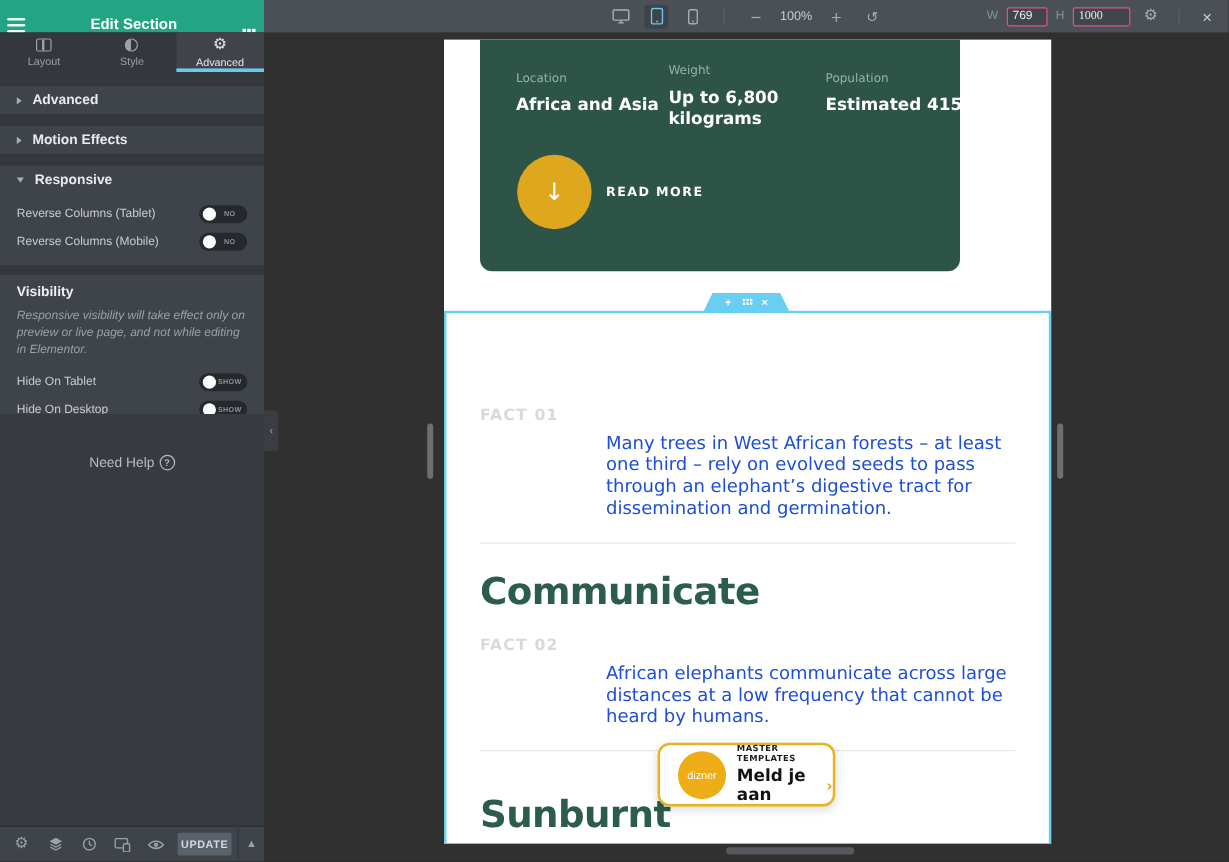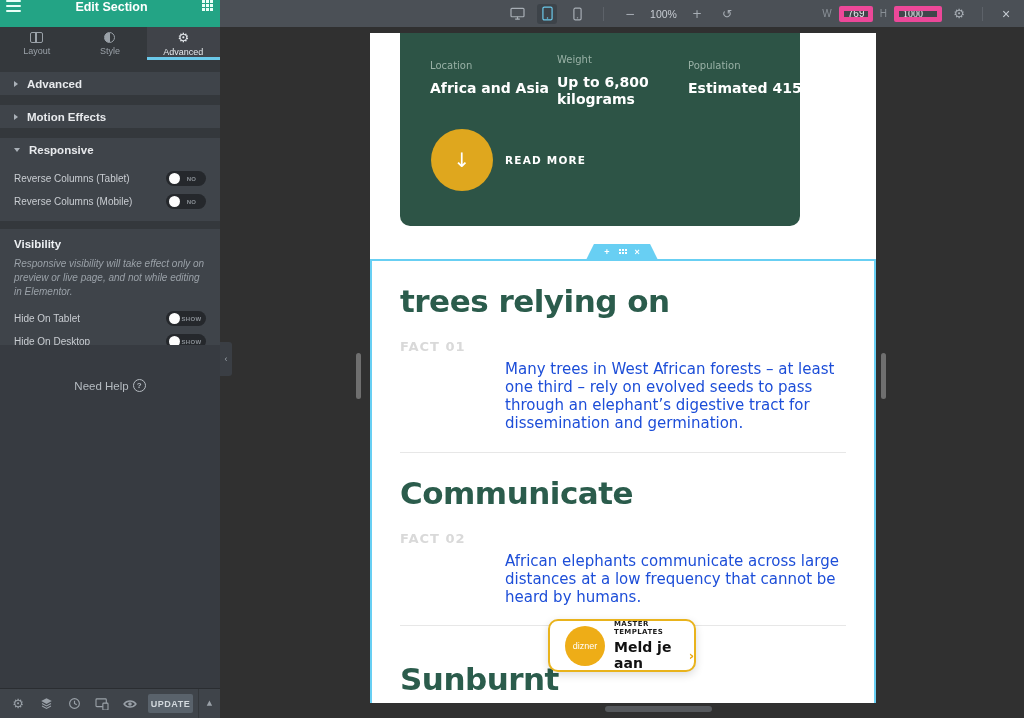--- a/index.html
+++ b/index.html
@@ -3,21 +3,21 @@
 <meta charset="utf-8">
 <style>
   * { margin:0; padding:0; box-sizing:border-box; }
   html,body { width:1024px; height:718px; overflow:hidden; background:#303030;
     font-family:"Liberation Sans", sans-serif; }
   .app { position:relative; width:1024px; height:718px; background:#303030; overflow:hidden; }
 
   
   .sidebar { position:absolute; left:0; top:0; width:220px; height:718px; background:#34383c; z-index:10; }
   .panel-header { position:absolute; top:0; left:0; right:0; height:27px; background:#23a485;
-    display:flex; align-items:flex-start; padding:0 6px; }
+    display:flex; align-items:flex-end; padding:0 6px; }
   .panel-title { flex:1; text-align:center; color:#fff; font-size:12.5px; font-weight:bold; }
   .hamburger { display:inline-flex; flex-direction:column; gap:3px; cursor:pointer; }
   .hamburger i { display:block; width:15px; height:2px; background:#eafff7; border-radius:1px; }
   .grid-icon { width:3px; height:3px; background:#eafff7; margin-right:9px; cursor:pointer;
     box-shadow:4px 0 #eafff7,8px 0 #eafff7,0 4px #eafff7,4px 4px #eafff7,8px 4px #eafff7,0 8px #eafff7,4px 8px #eafff7,8px 8px #eafff7; }
 
   .tabs { position:absolute; top:27px; left:0; right:0; height:33px; display:flex; background:#34383c; }
   .tab { flex:1; display:flex; flex-direction:column; align-items:center; justify-content:center; gap:3px;
     color:#9aa1a8; font-size:9px; cursor:pointer; }
   .tab.active { background:#404349; color:#e4e8ec; border-bottom:3px solid #6bc9ea; padding-top:3px; }
@@ -68,21 +68,21 @@
   .topbar { position:absolute; left:220px; top:0; right:0; height:27px; background:#4b5056;
     display:flex; align-items:center; justify-content:center; z-index:9; }
   .tb-center { display:flex; align-items:center; gap:10px; color:#a8aeb5; }
   .tb-btn { display:flex; align-items:center; justify-content:center; width:20px; height:20px; cursor:pointer;
     color:#a8aeb5; }
   .tb-btn.active { background:#3d4349; border-radius:3px; color:#6bc9ea; }
   .tb-sep { width:1px; height:14px; background:#5d6269; margin:0 6px; }
   .zoom-val { font-size:10.5px; color:#c7ccd2; }
   .tb-right { position:absolute; right:8px; top:0; bottom:0; display:flex; align-items:center; gap:7px; }
   .dim-label { color:#8a9097; font-size:10px; }
-  .dim-input { height:16px; background:#41464b; border:5px solid #ec4899; border-radius:2px; color:#e8eaed;
+  .dim-input { height:16px; background:#41464b; border:1px solid #ec4899; border-radius:2px; color:#e8eaed;
     font-size:10px; padding:1px 4px; font-family:"Liberation Sans", sans-serif; }
   .w-in { width:34px; } .h-in { width:48px;font-family:Liberation Serif, serif; }
   .tb-x { color:#c6ccd2; font-size:14px; }
 
   
   .preview { position:absolute; left:220px; top:27px; right:0; bottom:0; background:#303030; }
   .canvas { position:absolute; left:150px; top:6px; width:506px; height:670px; background:#ffffff; overflow:hidden; }
   .preview-font { font-family:"DejaVu Sans", sans-serif; }
 
   .stats-card { position:absolute; left:30px; top:0; width:400px; height:193px; background:#2d5446;
@@ -342,21 +342,20 @@
         <div class="read-more preview-font">READ MORE</div>
       </section>
 
       <div class="section-handle">
         <span class="sh-glyph">+</span>
         <span class="drag-dots"></span>
         <span class="sh-glyph">×</span>
       </div>
       <div class="section-outline"></div>
 
-      <h2 class="fact-title t1">trees relying on</h2>
       <div class="fact-tag g1">FACT 01</div>
       <p class="fact-text p1">Many trees in West African forests – at least one third – rely on evolved seeds to pass through an elephant’s digestive tract for dissemination and germination.</p>
 
       <div class="divider d1"></div>
 
       <h2 class="fact-title t2">Communicate</h2>
       <div class="fact-tag g2">FACT 02</div>
       <p class="fact-text p2">African elephants communicate across large distances at a low frequency that cannot be heard by humans.</p>
 
       <div class="divider d2"></div>

